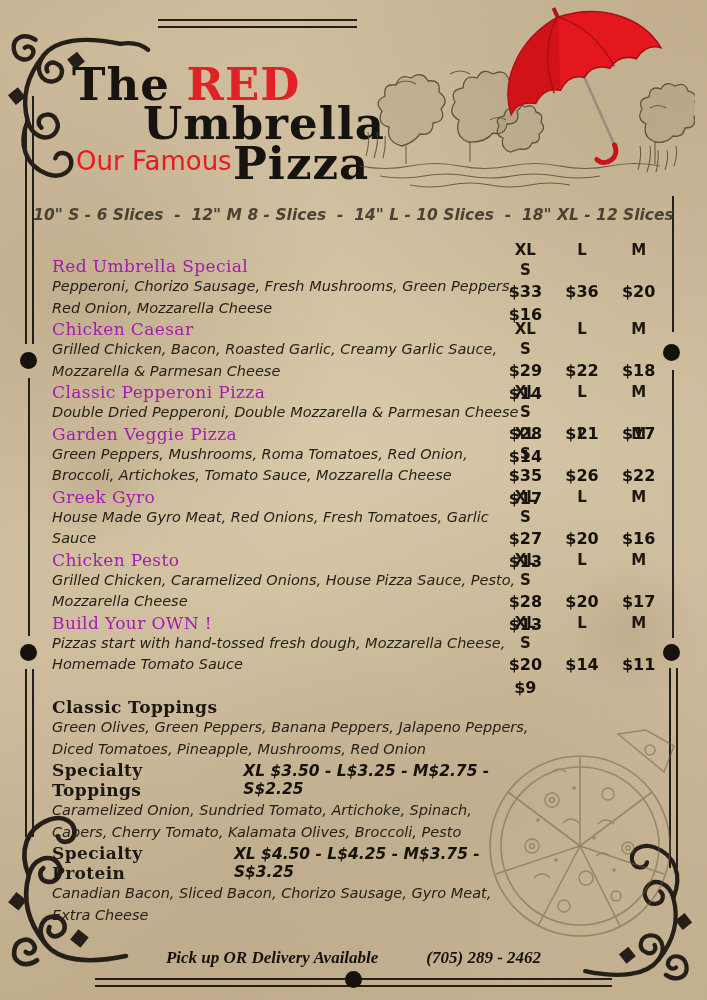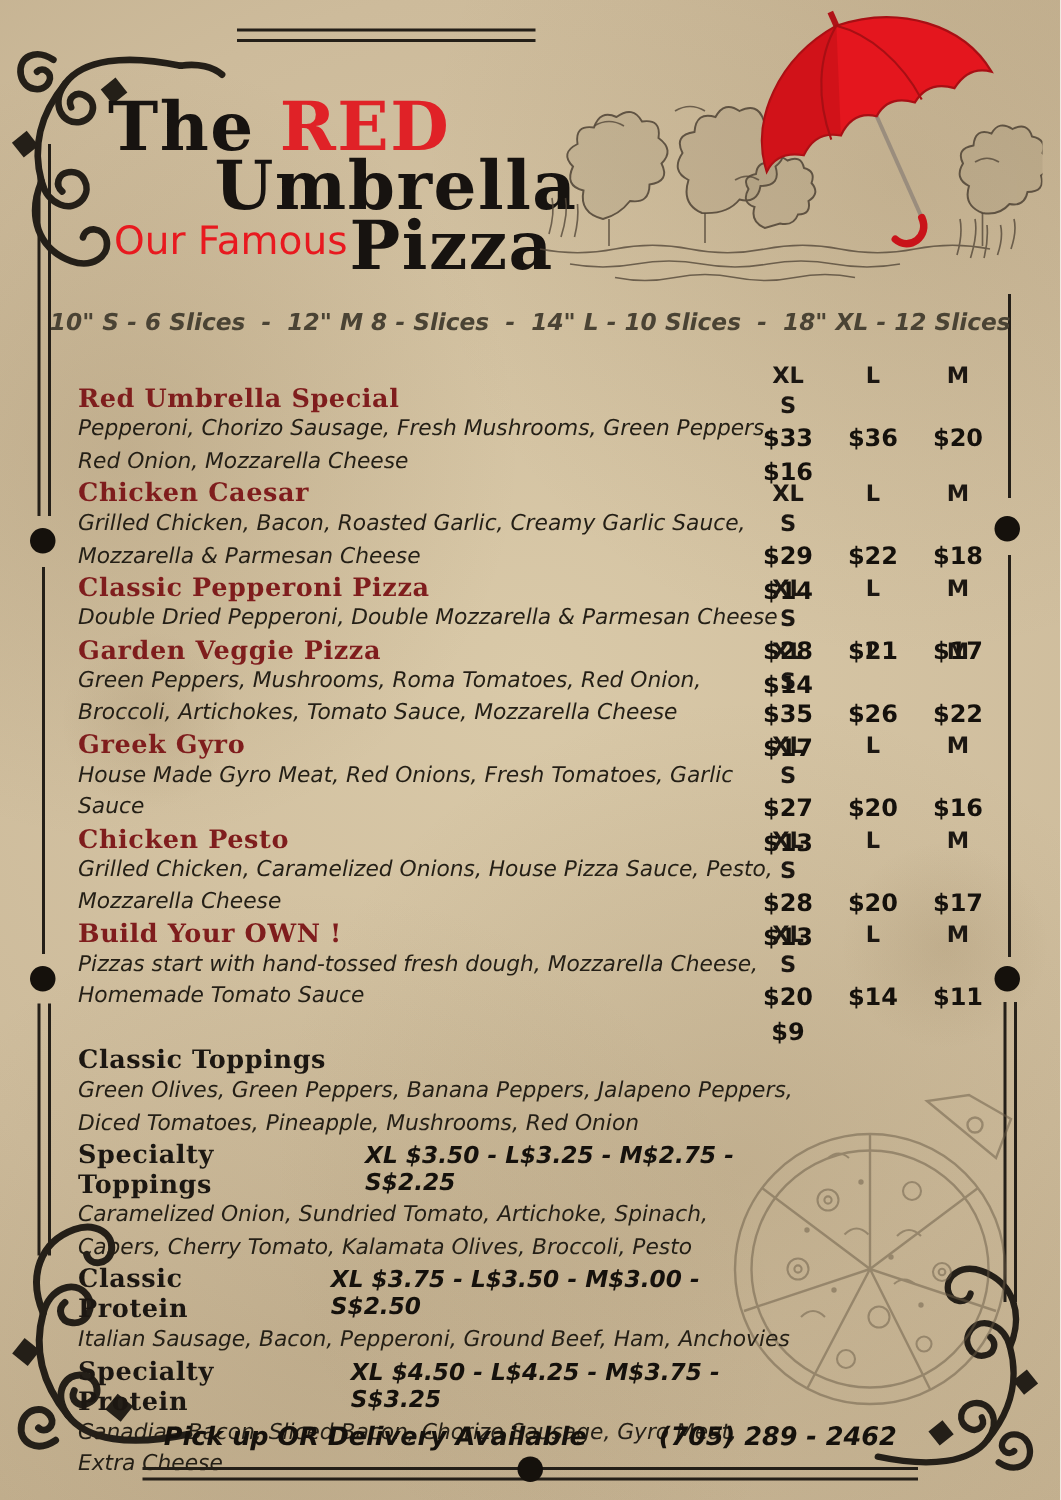--- a/index.html
+++ b/index.html
@@ -28,38 +28,38 @@
   .title .red{color:#e02227;}
   .tagline{position:absolute;left:76px;top:146px;font-size:26px;font-weight:400;color:#e8191f;}
 
   .sizes-line{position:absolute;left:0;top:206px;width:707px;text-align:center;
       font-size:15.5px;font-weight:700;font-style:italic;color:#4a4334;white-space:pre;}
 
   
   .menu{position:absolute;left:52px;top:240px;width:478px;z-index:2;}
   .pizza-item{position:relative;margin-bottom:0;}
   .pizza-item:first-child .pizza-name{padding-top:16px;}
-  .pizza-name{font-family:"DejaVu Serif","Liberation Serif",serif;font-weight:700;
-      font-size:17px;line-height:20px;color:#7f1d1d;letter-spacing:.4px;}
+  .pizza-name{font-family:"DejaVu Serif","Liberation Serif",serif;font-weight:400;
+      font-size:17px;line-height:20px;color:#a21caf;letter-spacing:.4px;}
   .pizza-desc{font-size:14.5px;font-style:italic;line-height:21.5px;color:#241f16;width:478px;}
   .price-block{position:absolute;left:445px;top:0;width:170px;text-align:center;z-index:3;}
   .size-row,.price-row{display:grid;grid-template-columns:repeat(3,1fr);}
   .size-row span{font-size:15px;font-weight:700;line-height:20px;color:#1c1712;}
   .price-row span{font-size:16px;font-weight:700;line-height:23px;color:#15110c;}
 
   .extra-item{position:relative;}
   .extra-head{display:flex;align-items:baseline;gap:20px;}
   .extra-name{font-family:"DejaVu Serif","Liberation Serif",serif;font-weight:700;
       font-size:17px;line-height:20px;color:#1c1712;letter-spacing:.4px;}
   .extra-prices{font-size:15.5px;font-weight:700;font-style:italic;color:#15110c;}
   .extra-desc{font-size:14.5px;font-style:italic;line-height:21.5px;color:#241f16;width:478px;}
 
   
   .footer-row{position:absolute;left:60px;top:948px;width:587px;display:flex;
-      justify-content:center;gap:48px;font-size:17px;font-weight:700;font-style:italic;color:#15110c;z-index:2;}
+      justify-content:center;gap:48px;font-size:17px;font-weight:700;font-style:italic;color:#15110c;z-index:2;font-family:Liberation Serif, serif;}
   .sketch{position:absolute;}
 </style>
 </head>
 <body>
 
 <div class="paper"></div>
 <div class="stain" style="left:40px;top:420px;width:120px;height:120px;"></div>
 <div class="stain" style="left:560px;top:560px;width:140px;height:140px;"></div>
 
 <svg class="flourish" style="left:4px;top:26px;width:148px;height:158px;" viewBox="0 0 150 160">
@@ -299,27 +299,20 @@
   </div>
 
   <div class="extra-item">
     <div class="extra-head">
       <span class="extra-name">Specialty Toppings</span>
       <span class="extra-prices">XL $3.50 - L$3.25 - M$2.75 - S$2.25</span>
     </div>
     <div class="extra-desc">Caramelized Onion, Sundried Tomato, Artichoke, Spinach, Capers, Cherry Tomato, Kalamata Olives, Broccoli, Pesto</div>
   </div>
 
-  <div class="extra-item">
-    <div class="extra-head">
-      <span class="extra-name">Classic Protein</span>
-      <span class="extra-prices">XL $3.75 - L$3.50 - M$3.00 - S$2.50</span>
-    </div>
-    <div class="extra-desc">Italian Sausage, Bacon, Pepperoni, Ground Beef, Ham, Anchovies</div>
-  </div>
 
   <div class="extra-item">
     <div class="extra-head">
       <span class="extra-name">Specialty Protein</span>
       <span class="extra-prices">XL $4.50 - L$4.25 - M$3.75 - S$3.25</span>
     </div>
     <div class="extra-desc">Canadian Bacon, Sliced Bacon, Chorizo Sausage, Gyro Meat, Extra Cheese</div>
   </div>
 </div>
 

